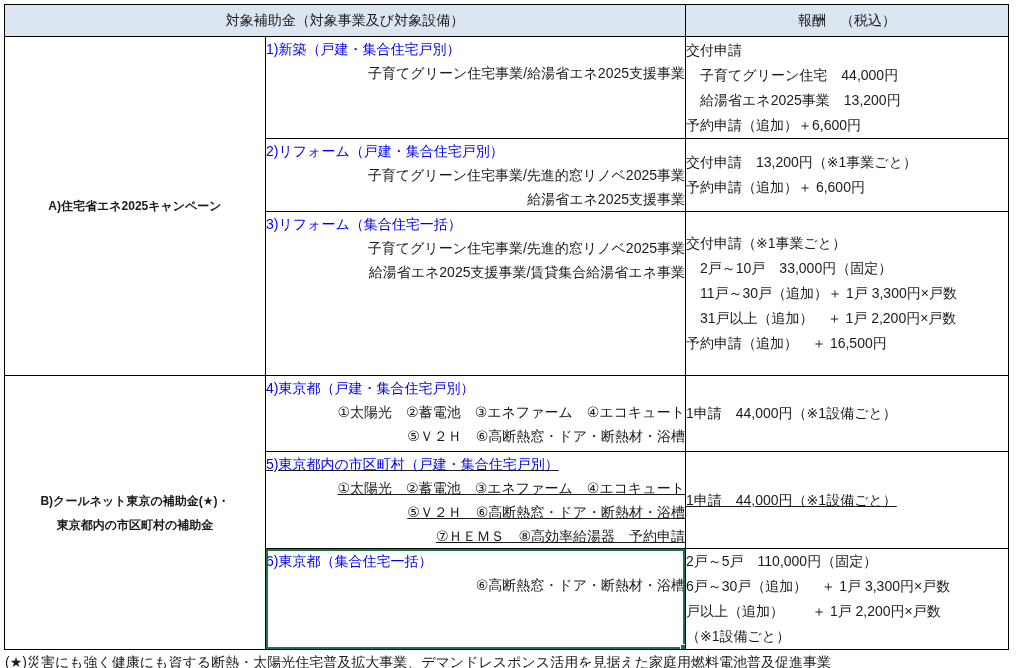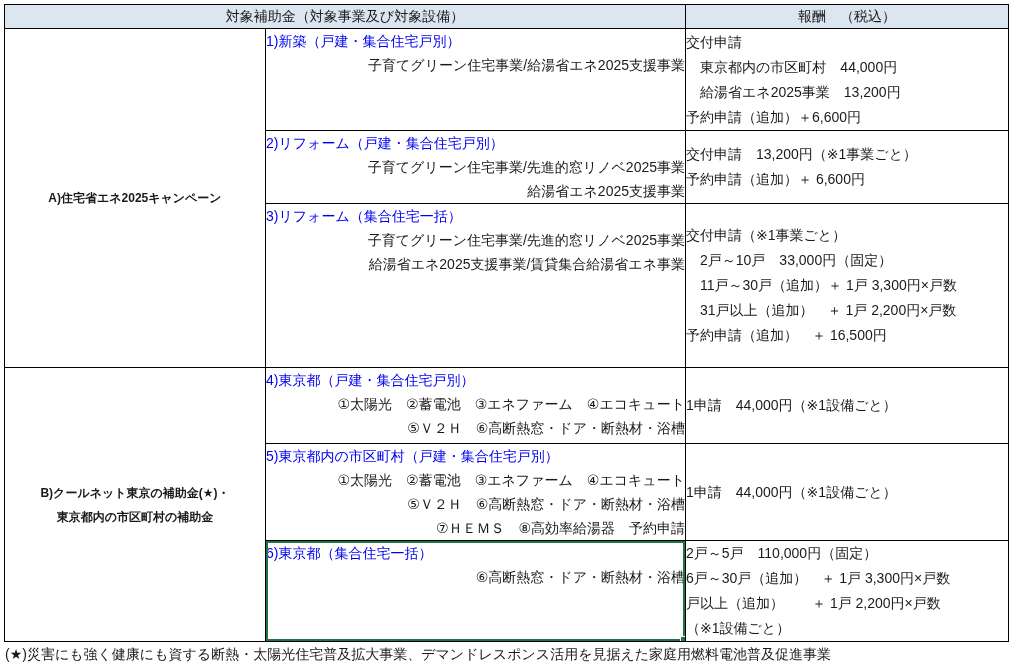--- a/index.html
+++ b/index.html
@@ -25,26 +25,26 @@
   table.subsidy th, table.subsidy td{
     border:1px solid var(--border_color);
     padding:0;
     overflow:hidden;
   }
   
   col.c-label{width:261px;}
   col.c-detail{width:420px;}
   col.c-fee{width:323px;}
   
-  tr.r-head{height:24px;border-radius:7px;}
+  tr.r-head{height:32px;border-radius:7px;}
   tr.r1{height:102px;}
   tr.r2{height:73px;}
   tr.r3{height:164px;}
   tr.r4{height:76px;}
-  tr.r5{height:97px;}
+  tr.r5{height:97px;text-decoration:underline;}
   tr.r6{height:79px;}
 
   th.head-cell{
     background:var(--header_bg);
     font-weight:normal;
     text-align:center;
     vertical-align:middle;
     font-size:14px;
   }
   td.label-cell{
@@ -114,21 +114,21 @@
       </td>
       <td class="detail-cell">
         <div class="title">1)新築（戸建・集合住宅戸別）</div>
         <div>
               <div class="line">子育てグリーン住宅事業/給湯省エネ2025支援事業</div>
             </div>
       </td>
       <td class="fee-cell">
         <div>
               <div class="line">交付申請</div>
-              <div class="line">　東京都内の市区町村　44,000円</div>
+              <div class="line">　子育てグリーン住宅　44,000円</div>
               <div class="line">　給湯省エネ2025事業　13,200円</div>
               <div class="line">予約申請（追加）＋6,600円</div>
             </div>
       </td>
     </tr>
     <tr class="r2">
       <td class="detail-cell">
         <div class="title">2)リフォーム（戸建・集合住宅戸別）</div>
         <div>
               <div class="line">子育てグリーン住宅事業/先進的窓リノベ2025事業</div>

